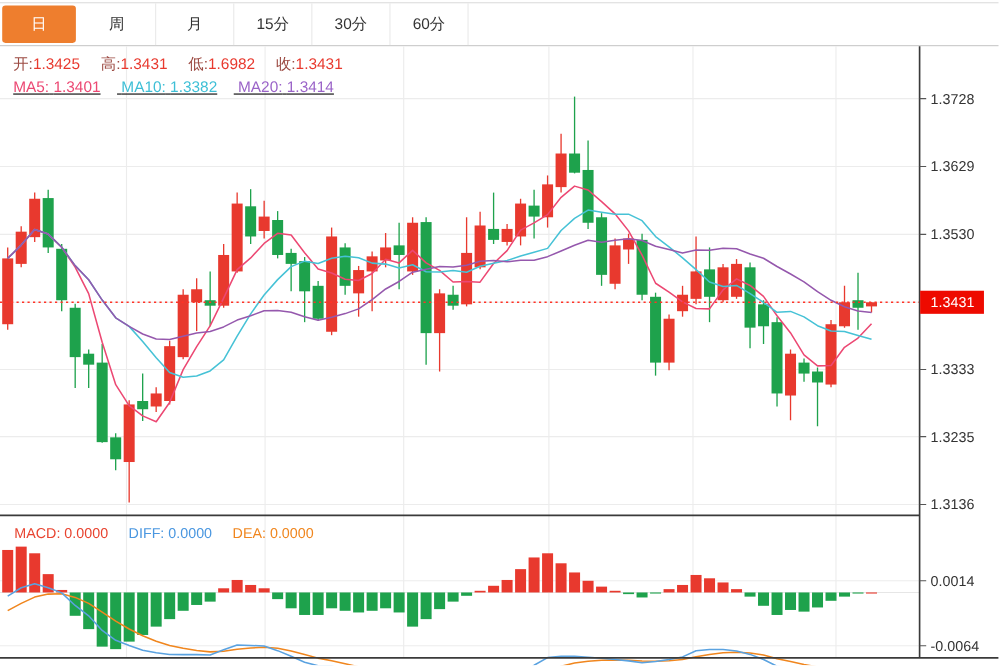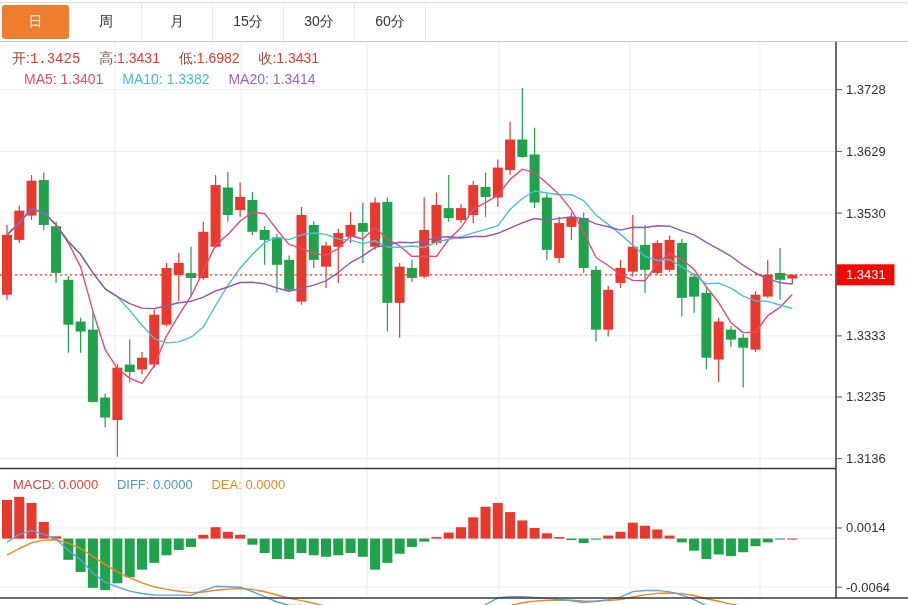--- a/index.html
+++ b/index.html
@@ -9,21 +9,21 @@
           border-top:1px solid #dcdcdc;border-bottom:1px solid #c9c9c9;display:flex;background:#fff;}
   .tab{width:71px;box-sizing:border-box;display:flex;align-items:center;justify-content:center;
        font-size:14px;color:#333;border-right:1px solid #e9e9e9;cursor:pointer;}
   .tab.active{width:67px;height:34px;align-self:center;margin:0 2px;background:#ee7e2e;color:#fff;
        border-radius:3px;border-right:none;}
   .tab-filler{flex:1;}
   .overlay{position:absolute;white-space:nowrap;z-index:5;}
   .grp{margin-right:15px;}
   #chart-svg{position:absolute;top:0;left:0;z-index:2;}
   .ohlc-line{left:12px;top:50px;font-size:14px;}
-  .ma-line{left:24px;top:71px;font-size:14px;}
+  .ma-line{left:12px;top:71px;font-size:14px;text-decoration:underline;}
   .macd-line{left:13px;top:477px;font-size:13px;}
 </style>
 </head>
 <body>
 
 <div id="app">
 
   <div class="tabbar">
     <div class="tab active">日</div>
     <div class="tab">周</div>
@@ -270,21 +270,21 @@
       <text x="846" y="463.1578996572132" font-size="13" fill="#333333">1.3136</text>
       <line x1="836" y1="527.9939393939394" x2="842" y2="527.9939393939394" stroke="#555" stroke-width="1"></line>
       <text x="846" y="532.4939393939394" font-size="13" fill="#333333">0.0014</text>
       <line x1="836" y1="587.0848484848485" x2="842" y2="587.0848484848485" stroke="#555" stroke-width="1"></line>
       <text x="846" y="591.5848484848485" font-size="13" fill="#333333">-0.0064</text>
       <rect x="836.5" y="264.3" width="58" height="21" fill="#ee0a00"></rect>
       <text x="846" y="279.3" font-size="13" fill="#ffffff">1.3431</text>
     </svg>
 
   <div class="overlay ohlc-line">
-    <span class="grp"><span style="color: rgb(156, 74, 66);">开:</span><span style="color: rgb(232, 57, 46); font-family: Liberation Mono, monospace;">1.3425</span></span>
+    <span class="grp"><span style="color: rgb(156, 74, 66);">开:</span><span style="color: rgb(232, 57, 46);">1.3425</span></span>
     <span class="grp"><span style="color: rgb(156, 74, 66);">高:</span><span style="color: rgb(232, 57, 46);">1.3431</span></span>
     <span class="grp"><span style="color: rgb(156, 74, 66);">低:</span><span style="color: rgb(232, 57, 46);">1.6982</span></span>
     <span class="grp"><span style="color: rgb(156, 74, 66);">收:</span><span style="color: rgb(232, 57, 46);">1.3431</span></span>
   </div>
 
   <div class="overlay ma-line">
     <span class="grp"><span style="color: rgb(236, 72, 115);">MA5:</span> <span style="color: rgb(236, 72, 115);">1.3401</span></span>
     <span class="grp"><span style="color: rgb(62, 191, 214);">MA10:</span> <span style="color: rgb(62, 191, 214);">1.3382</span></span>
     <span class="grp"><span style="color: rgb(154, 99, 200);">MA20:</span> <span style="color: rgb(154, 99, 200);">1.3414</span></span>
   </div>

